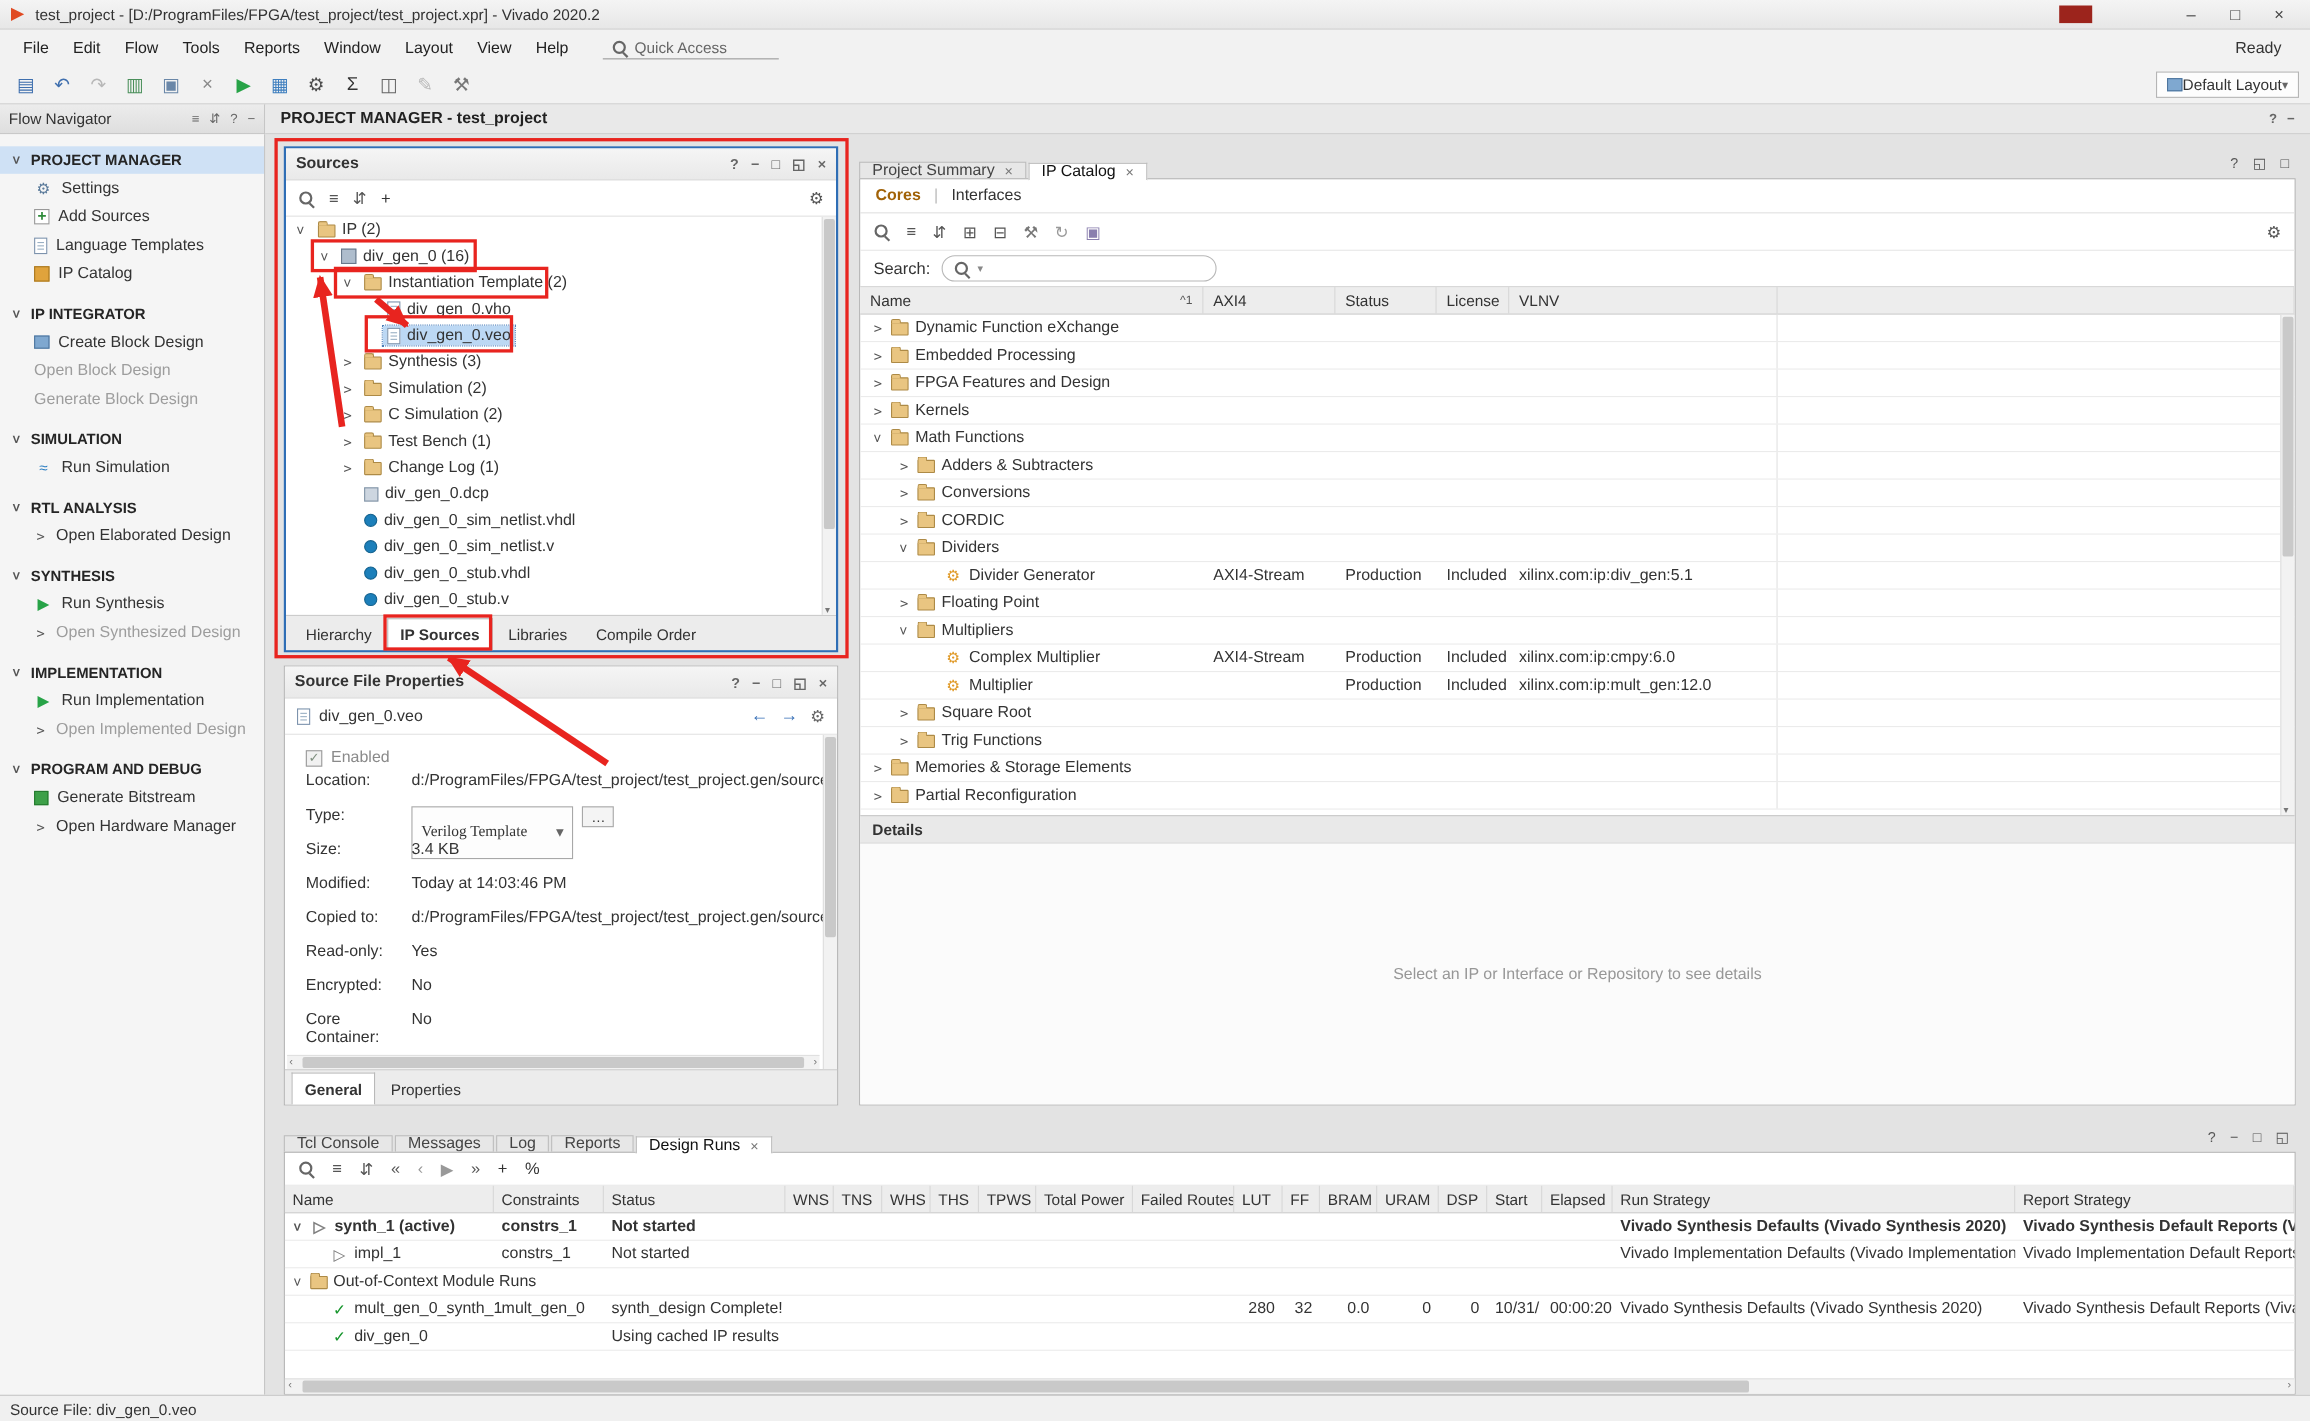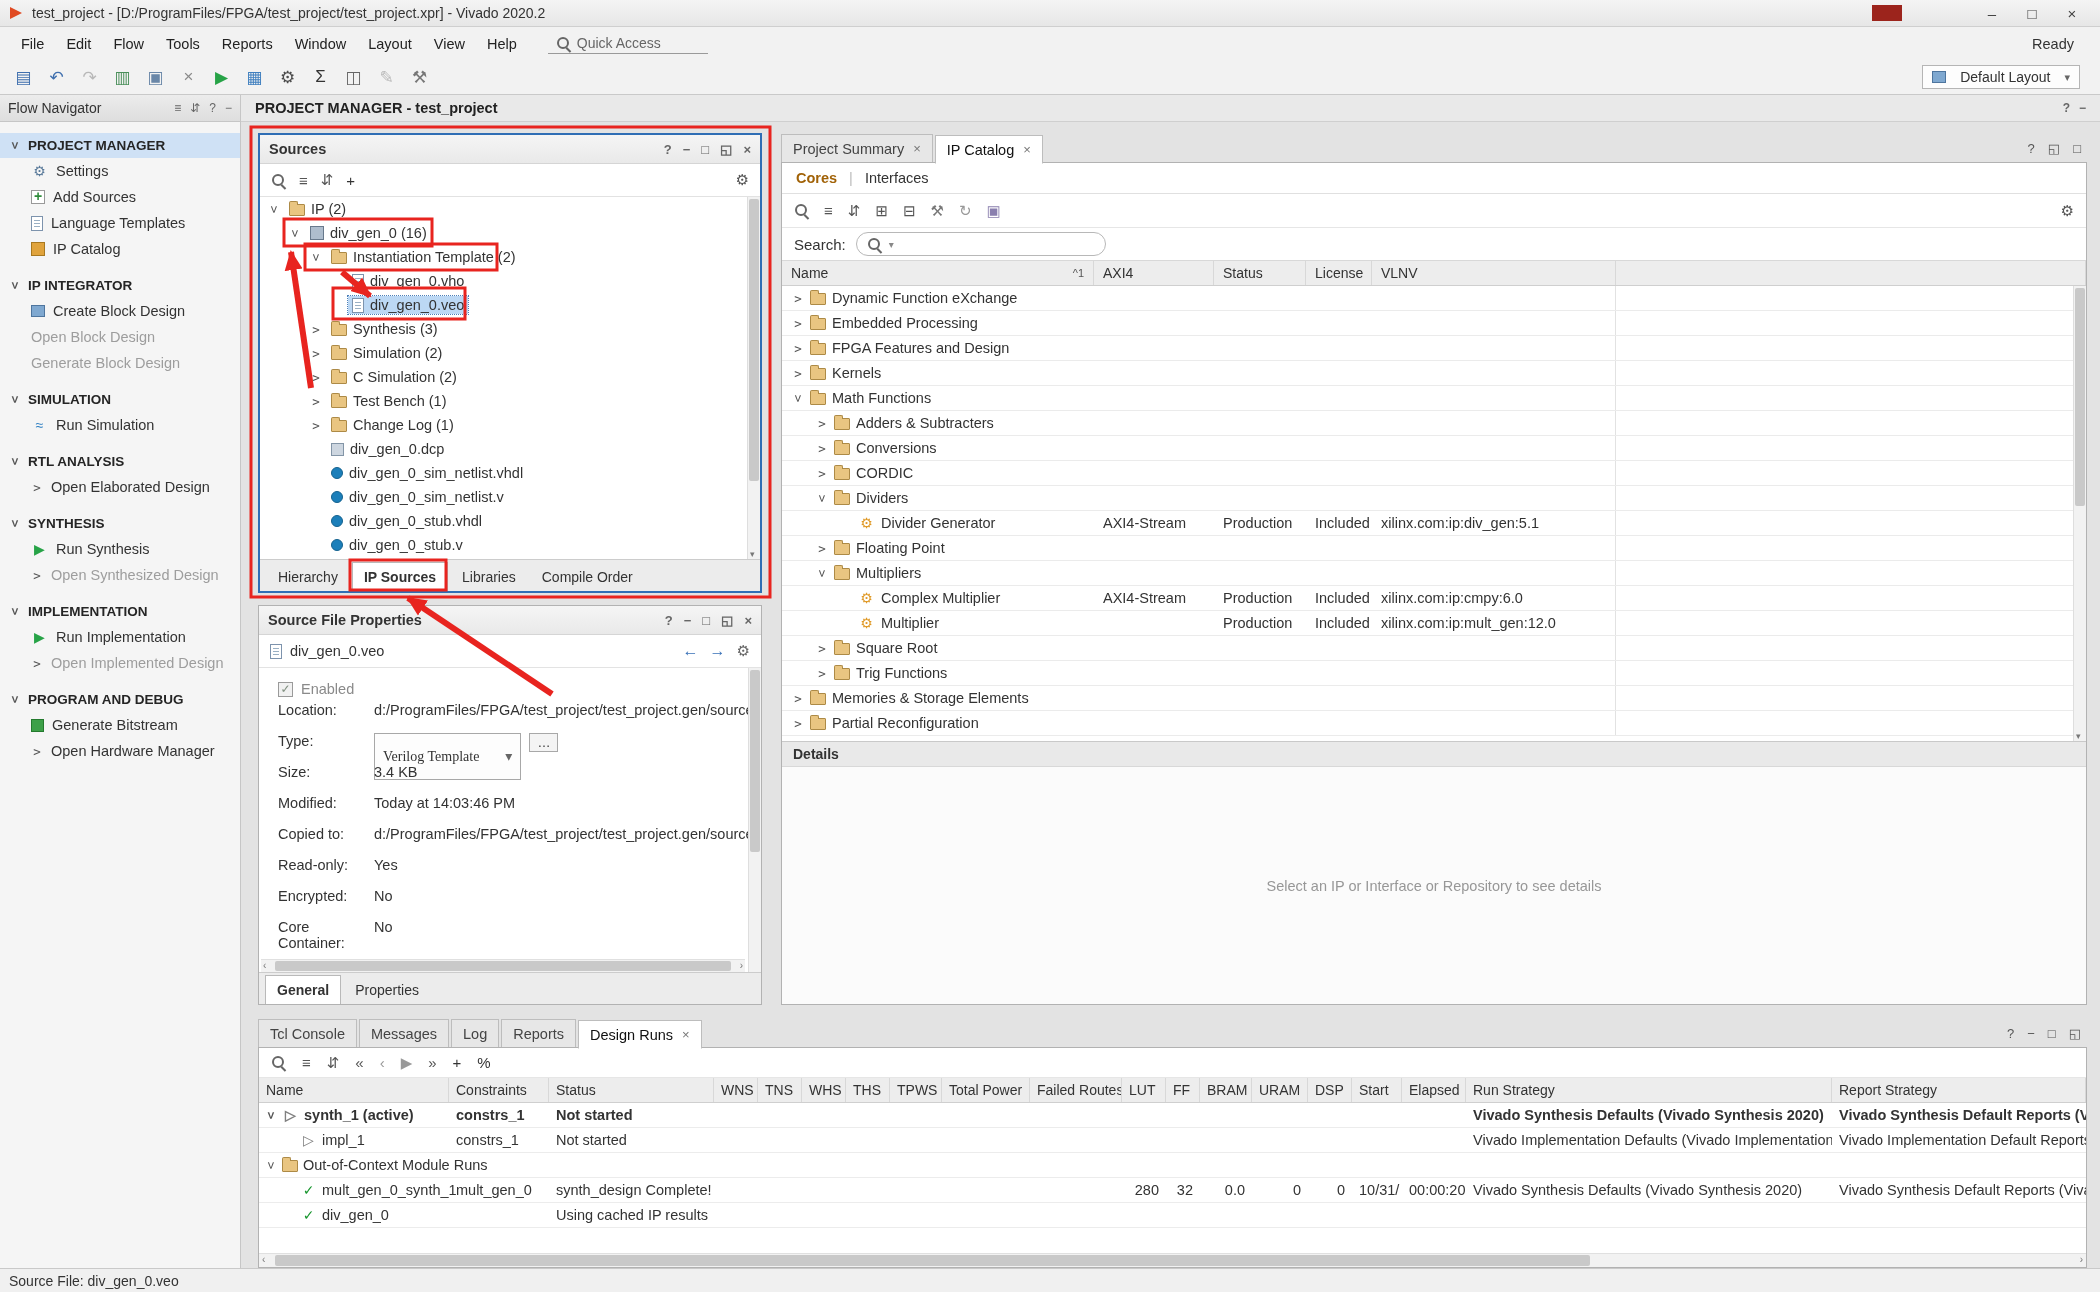--- a/index.html
+++ b/index.html
@@ -22,21 +22,21 @@
   .menu-item { padding:5px 11px; font-size:14.5px; color:#222; }
   .qa { display:flex; gap:6px; align-items:center; border-bottom:1px solid #9a9a9a;
     padding:2px 8px; margin-left:20px; width:160px; color:#666; font-size:14px; }
   #ready { margin-left:auto; padding-right:16px; font-size:14.5px; }
 
   
   #toolbar { position:absolute; top:60px; left:0; width:100%; height:35px; background:#f2f2f2;
     border-bottom:1px solid #c9c9c9; display:flex; align-items:center; padding:0 10px; gap:6px; }
   .tb-icon { width:27px; height:26px; display:flex; align-items:center; justify-content:center;
     font-size:17px; }
-  #layout-select { margin-left:auto; margin-right:10px; display:flex; align-items:center; gap:14px;
+  #layout-select { margin-left:auto; display:flex; align-items:center; gap:0;
     border:1px solid #b5b5b5; background:#fdfdfd; padding:3px 9px; font-size:14px; color:#333; }
 
   
   #flow-nav-header { position:absolute; left:0; top:95px; width:241px; height:27px;
     background:linear-gradient(#ececec,#dedede); border-bottom:1px solid #c6c6c6;
     border-right:1px solid #c6c6c6; display:flex; align-items:center; padding:0 8px;
     font-weight:normal; font-size:14px; }
   .hdr-icons { margin-left:auto; display:flex; gap:9px; color:#666; font-size:12px; }
   #main-header { position:absolute; left:241px; top:95px; right:0; height:27px;
     background:#e9e9e9; border-bottom:1px solid #cfcfcf; display:flex; align-items:center;
@@ -120,21 +120,21 @@
     background:#fdfdfd; padding:14px 8px; font-size:14px;font-family:Liberation Serif, serif; }
   .ellipsis-btn { border:1px solid #a8a8a8; background:#f4f4f4; padding:1px 7px; margin-left:8px;
     font-size:13px; }
   .hscroll { position:absolute; left:2px; right:16px; bottom:0; height:13px; background:#f2f2f2;
     border-top:1px solid #e0e0e0; }
   .hthumb { position:absolute; top:1px; bottom:1px; background:#c9c9c9; border-radius:2px; }
 
   
   #catalog-tabs { position:absolute; left:781px; top:133px; width:1306px; height:30px;
     display:flex; align-items:flex-end; gap:2px; }
-  .dtab { height:29px; padding:0 11px; display:flex; align-items:center; gap:9px;
+  .dtab { height:16px; padding:0 11px; display:flex; align-items:center; gap:9px;
     background:#e7e7e7; border:1px solid #bdbdbd; font-size:14.5px; color:#444; }
   .dtab.active { background:#fff; border-bottom:1px solid #fff; color:#111; margin-bottom:-1px; z-index:2; }
   .tab-close { color:#777; font-size:13px; }
   .strip-icons { margin-left:auto; display:flex; gap:13px; color:#555; font-size:13px;
     align-self:center; padding-right:6px; }
   #catalog-panel { position:absolute; left:781px; top:162px; width:1306px; height:843px;
     background:#fff; border:1px solid #b2b2b2; display:flex; flex-direction:column; }
   #catalog-subtabs { height:31px; border-bottom:1px solid #e0e0e0; display:flex; align-items:center;
     gap:12px; padding:0 14px; font-size:14.5px; flex:none; }
   #catalog-toolbar { height:34px; border-bottom:1px solid #e6e6e6; display:flex; align-items:center;

